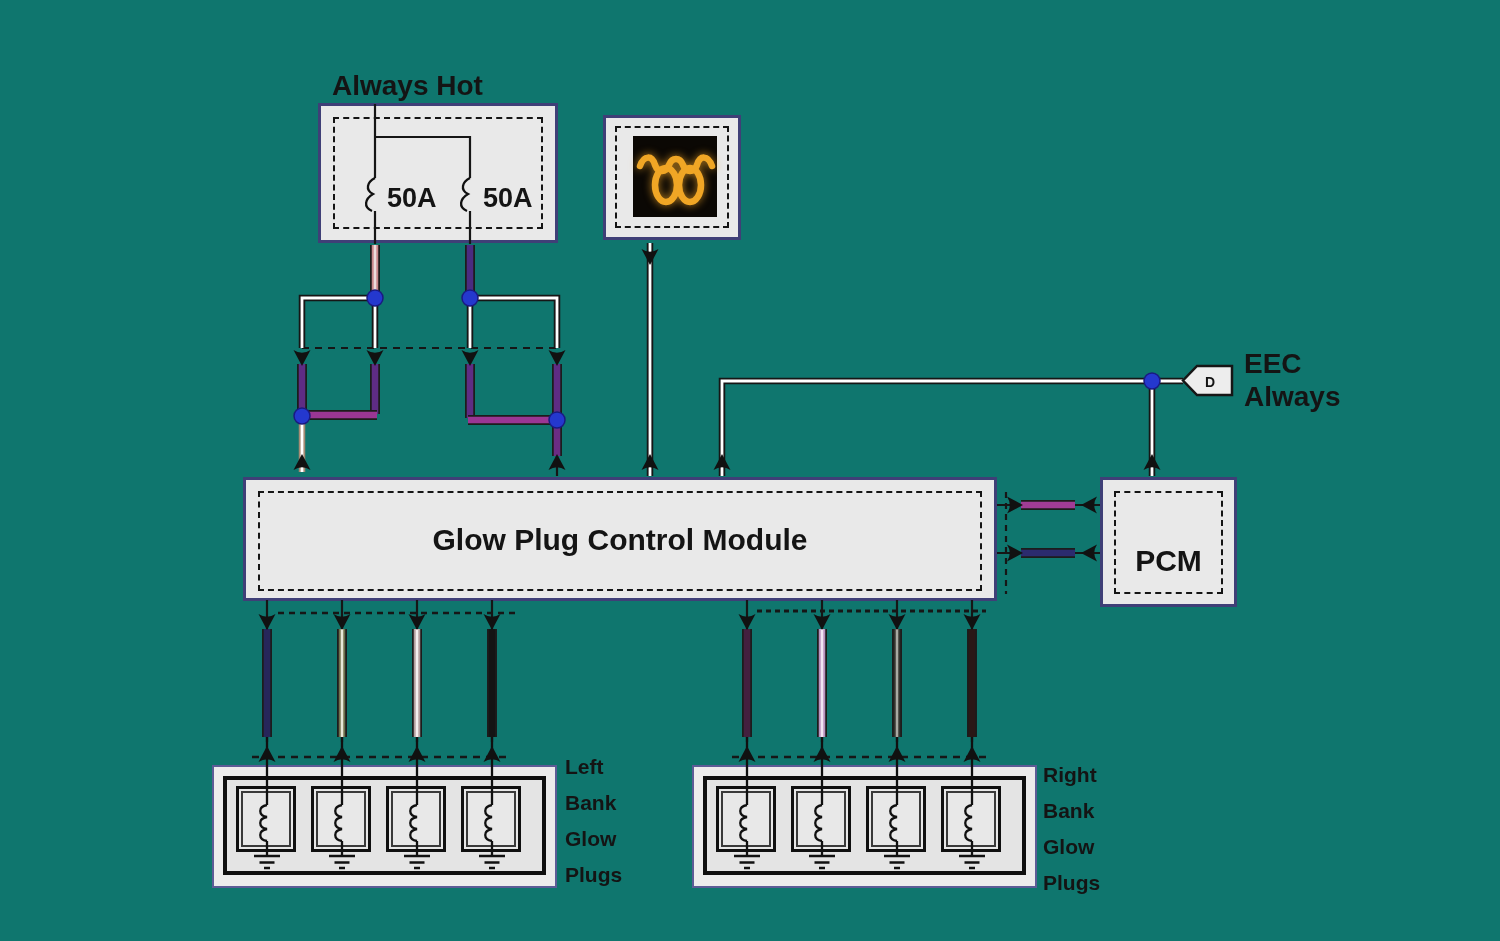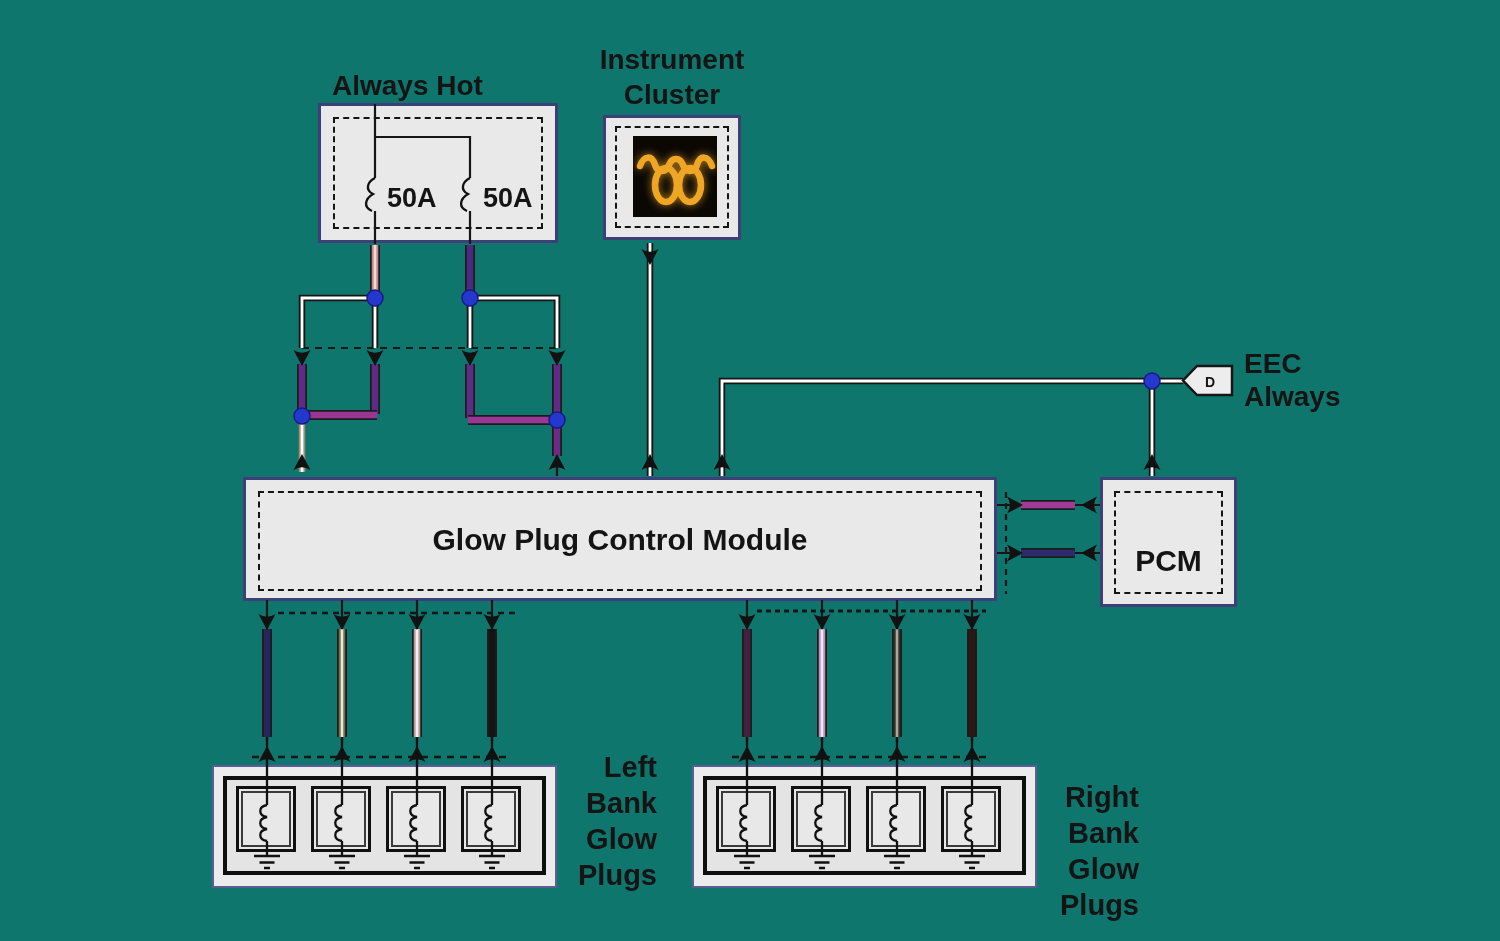--- a/index.html
+++ b/index.html
@@ -12,21 +12,21 @@
   .bank-inner{position:absolute;border:4px solid #0f0f0f;background:#e4e4e4;box-sizing:border-box;}
   .plug-cell{position:absolute;width:60px;height:66px;border:3px solid #101010;background:#e8e8e8;box-sizing:border-box;}
   .plug-cell-inner{position:absolute;inset:2px;border:2px solid #3a3a3a;box-sizing:border-box;}
   .icon-square{position:absolute;background:#0b0804;}
   
   .lbl{position:absolute;color:#141414;font-weight:bold;z-index:3;line-height:1.3;}
   .lbl-title{font-size:28px;}
   .lbl-center{display:flex;align-items:center;justify-content:center;text-align:center;}
   .lbl-box-name{font-size:30px;}
   .lbl-fuse{font-size:27px;}
-  .lbl-bank{font-size:29px;line-height:36px;text-align:right;}
+  .lbl-bank{font-size:21px;line-height:36px;}
   .lbl-conn{font-size:14px;text-align:center;}
   
   #wires{position:absolute;left:0;top:0;z-index:2;}
   .w{stroke:#161616;stroke-width:2.2;fill:none;}
   .dw{stroke:#161616;stroke-width:6.5;fill:none;}
   .dwi{stroke:#ffffff;stroke-width:2.8;fill:none;}
   .seg-under{stroke:#1c1c1c;stroke-width:10;fill:none;}
   .seg{stroke-width:6.5;fill:none;}
   .seg-stripe{stroke-width:2.6;fill:none;}
   .dashln{stroke:#161616;fill:none;}
@@ -266,23 +266,22 @@
     <g>
       <circle cx="375" cy="298" r="8" stroke="#1a1a80" stroke-width="1.5" fill="#2438ce"></circle>
       <circle cx="470" cy="298" r="8" stroke="#1a1a80" stroke-width="1.5" fill="#2438ce"></circle>
       <circle cx="302" cy="416" r="8" stroke="#1a1a80" stroke-width="1.5" fill="#2438ce"></circle>
       <circle cx="557" cy="420" r="8" stroke="#1a1a80" stroke-width="1.5" fill="#2438ce"></circle>
       <circle cx="1152" cy="381" r="8" stroke="#1a1a80" stroke-width="1.5" fill="#2438ce"></circle>
     </g>
   </svg>
 
   <div class="lbl lbl-title" style="left:332px;top:68px;">Always Hot</div>
-  <div class="lbl lbl-title lbl-center" style="left:578px;top:44px;width:188px;height:66px;line-height:35px;">Instrument Cluster</div>
   <div class="lbl lbl-fuse" style="left:387px;top:181px;">50A</div>
   <div class="lbl lbl-fuse" style="left:483px;top:181px;">50A</div>
   <div class="lbl lbl-box-name lbl-center" style="left:243px;top:477px;width:754px;height:124px;text-align:center;">Glow Plug Control Module</div>
   <div class="lbl lbl-box-name lbl-center" style="left:1100px;top:477px;width:137px;height:166px;">PCM</div>
   <div class="lbl lbl-title" style="left:1244px;top:347px;width:112px;line-height:33px;">EEC Always</div>
   <div class="lbl lbl-conn" style="left:1197px;top:373px;width:26px;">D</div>
   <div class="lbl lbl-bank" style="left:565px;top:749px;width:92px;">Left Bank Glow Plugs</div>
-  <div class="lbl lbl-bank" style="left:1043px;top:779px;width:96px;">Right Bank Glow Plugs</div>
+  <div class="lbl lbl-bank" style="left:1043px;top:757px;width:96px;">Right Bank Glow Plugs</div>
 
 </div>
 
 </body></html>

